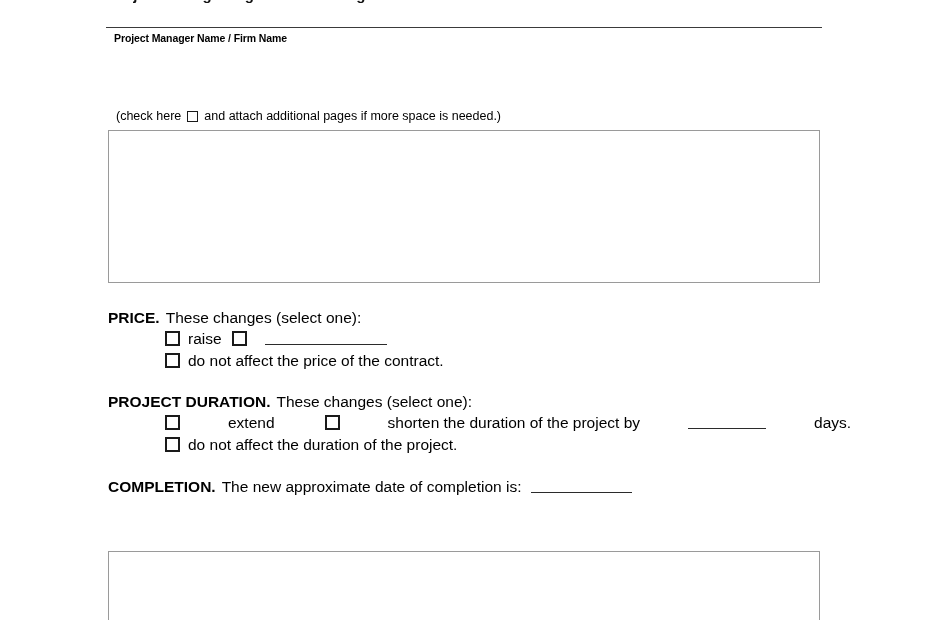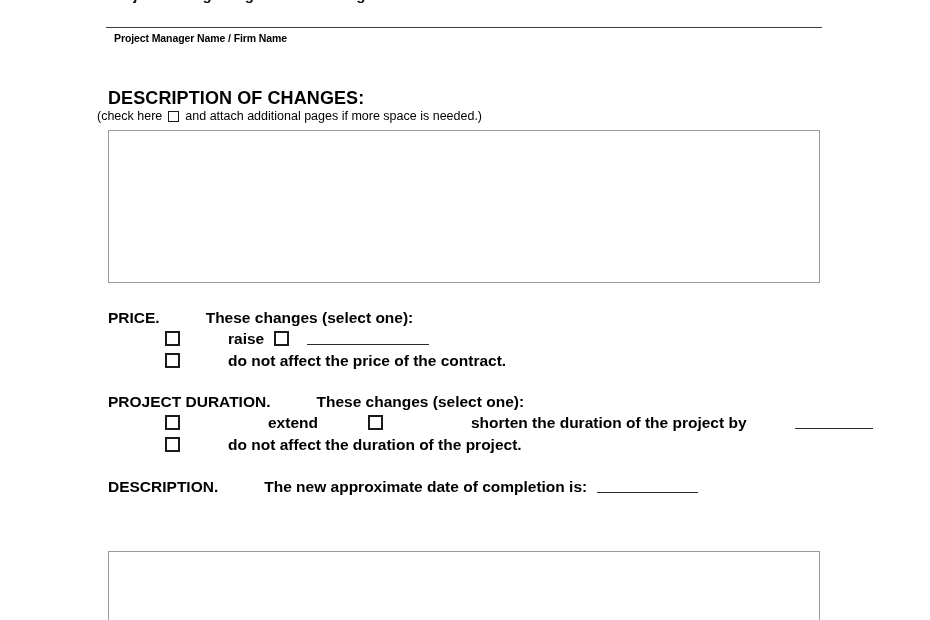--- a/index.html
+++ b/index.html
@@ -80,22 +80,21 @@
     font-size: 15.5px;
     white-space: nowrap;
     display: flex;
     align-items: center;
     line-height: 1;
   }
   .row .lead {
     font-weight: bold;
   }
   .row .txt {
-    font-weight: bold;
-    margin-left: 40px;
+    font-weight: normal;
   }
 
   
   .cbox {
     display: inline-block;
     width: 11px;
     height: 11px;
     border: 2px solid #1a1a1a;
     background: #ffffff;
     box-sizing: content-box;
@@ -130,23 +129,22 @@
 </head>
 <body>
 
 <div class="page">
 
   <div class="clipped-top">Project Manager Signature                                                                                          Date Signed</div>
 
   <div class="sig-rule"></div>
   <div class="sig-caption">Project Manager Name / Firm Name</div>
 
-  <div class="h-section" style="left:108px; top:88px;">DESCRIPTION OF CHANGES:</div>
-
-  <div class="sub-note" style="left:97px; top:109px;">
+
+  <div class="sub-note" style="left:116px; top:109px;">
     <span>(check here</span>
     <span class="sp6"></span>
     <span class="cbox small"></span>
     <span class="sp6"></span>
     <span>and attach additional pages if more space is needed.)</span>
   </div>
 
   <div class="answer-box" style="left:108px; top:130px; width:712px; height:153px;"></div>
 
   <div class="row" style="left:108px; top:310px;">
@@ -192,21 +190,21 @@
     <span class="txt">days.</span>
   </div>
 
   <div class="row" style="left:165px; top:437px;">
     <span class="cbox"></span>
     <span class="sp8"></span>
     <span class="txt">do not affect the duration of the project.</span>
   </div>
 
   <div class="row" style="left:108px; top:479px;">
-    <span class="lead">DESCRIPTION.</span>
+    <span class="lead">COMPLETION.</span>
     <span class="sp6"></span>
     <span class="txt">The new approximate date of completion is:</span>
     <span class="sp10"></span>
     <span class="fill" style="width:101px;"></span>
   </div>
 
 
   <div class="answer-box" style="left:108px; top:551px; width:712px; height:120px;"></div>
 
 </div>

